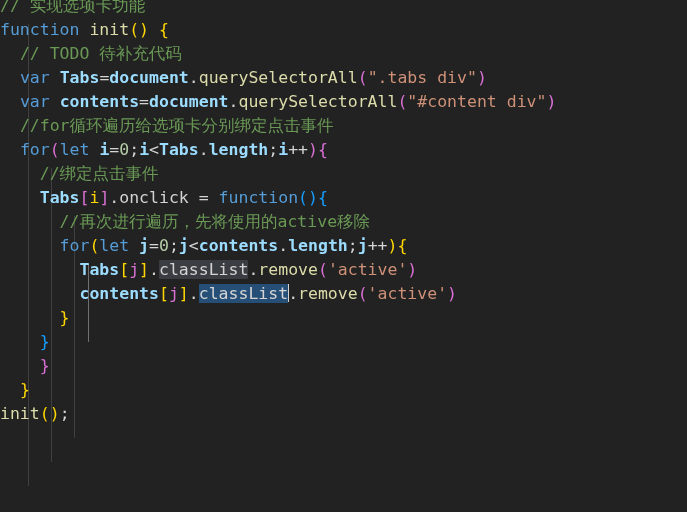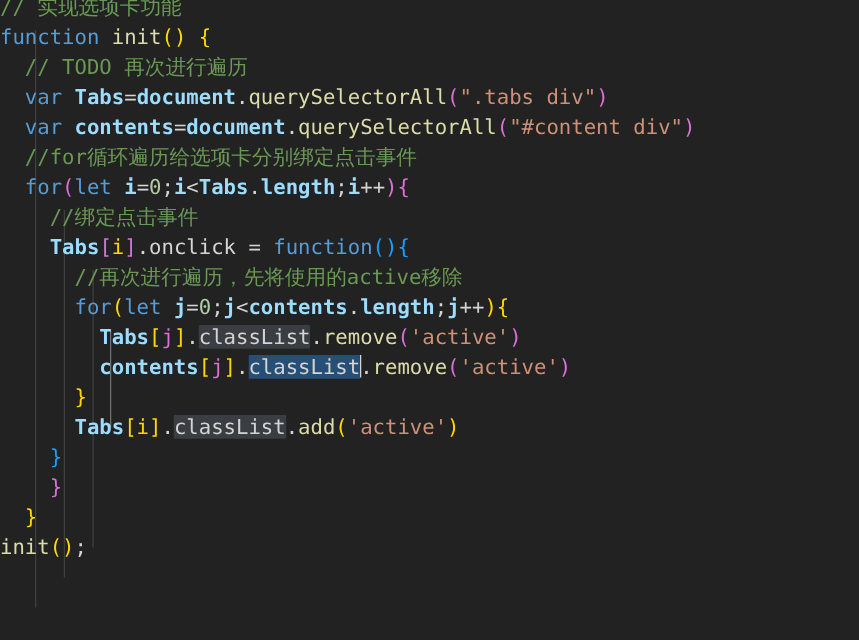--- a/index.html
+++ b/index.html
@@ -97,21 +97,21 @@
   <div class="guide" style="left:51px;  top:168px; height:294px;"></div>
   <div class="guide" style="left:74px;  top:216px; height:222px;"></div>
   <div class="guide active" style="left:88px; top:264px; height:78px;"></div>
 
   <div id="code-lines">
 
     <div class="code-line" style="margin-top:-6px;"><span class="t-com">// 实现选项卡功能</span></div>
 
     <div class="code-line"><span class="t-kw">function</span><span class="t-op"> </span><span class="t-fn">init</span><span class="b1">(</span><span class="b1">)</span><span> </span><span class="b1">{</span></div>
 
-    <div class="code-line">  <span class="t-com">// TODO 再次进行遍历</span></div>
+    <div class="code-line">  <span class="t-com">// TODO 待补充代码</span></div>
 
     <div class="code-line">  <span class="t-kw">var</span> <span class="t-var">Tabs</span><span class="t-op">=</span><span class="t-var">document</span><span class="t-op">.</span><span class="t-fn">querySelectorAll</span><span class="b2">(</span><span class="t-str">".tabs div"</span><span class="b2">)</span></div>
 
     <div class="code-line">  <span class="t-kw">var</span> <span class="t-var">contents</span><span class="t-op">=</span><span class="t-var">document</span><span class="t-op">.</span><span class="t-fn">querySelectorAll</span><span class="b2">(</span><span class="t-str">"#content div"</span><span class="b2">)</span></div>
 
     <div class="code-line">  <span class="t-com">//for循环遍历给选项卡分别绑定点击事件</span></div>
 
     <div class="code-line">  <span class="t-kw">for</span><span class="b2">(</span><span class="t-kw">let</span> <span class="t-var">i</span><span class="t-op">=</span><span class="t-num">0</span><span class="t-op">;</span><span class="t-var">i</span><span class="t-op">&lt;</span><span class="t-var">Tabs</span><span class="t-op">.</span><span class="t-var">length</span><span class="t-op">;</span><span class="t-var">i</span><span class="t-op">++</span><span class="b2">)</span><span class="b2">{</span></div>
 
     <div class="code-line">    <span class="t-com">//绑定点击事件</span></div>
@@ -121,21 +121,20 @@
     <div class="code-line">      <span class="t-com">//再次进行遍历，先将使用的active移除</span></div>
 
     <div class="code-line">      <span class="t-kw">for</span><span class="b1">(</span><span class="t-kw">let</span> <span class="t-var">j</span><span class="t-op">=</span><span class="t-num">0</span><span class="t-op">;</span><span class="t-var">j</span><span class="t-op">&lt;</span><span class="t-var">contents</span><span class="t-op">.</span><span class="t-var">length</span><span class="t-op">;</span><span class="t-var">j</span><span class="t-op">++</span><span class="b1">)</span><span class="b1">{</span></div>
 
     <div class="code-line">        <span class="t-var">Tabs</span><span class="b1">[</span><span class="b2">j</span><span class="b1">]</span><span class="t-op">.</span><span class="hl-occur t-prop">classList</span><span class="t-op">.</span><span class="t-fn">remove</span><span class="b2">(</span><span class="t-str">'active'</span><span class="b2">)</span></div>
 
     <div class="code-line">        <span class="t-var">contents</span><span class="b1">[</span><span class="b2">j</span><span class="b1">]</span><span class="t-op">.</span><span class="hl-sel t-prop">classList</span><span class="caret"></span><span class="t-op">.</span><span class="t-fn">remove</span><span class="b2">(</span><span class="t-str">'active'</span><span class="b2">)</span></div>
 
     <div class="code-line">      <span class="b1">}</span></div>
 
-    <div class="code-line">      <span class="t-var">Tabs</span><span class="b1">[</span><span class="b1">i</span><span class="b1">]</span><span class="t-op">.</span><span class="hl-occur t-prop">classList</span><span class="t-op">.</span><span class="t-fn">add</span><span class="b1">(</span><span class="t-str">'active'</span><span class="b1">)</span></div>
 
 
     <div class="code-line">    <span class="b3">}</span></div>
 
     <div class="code-line">    <span class="b2">}</span></div>
 
     <div class="code-line">  <span class="b1">}</span></div>
 
     <div class="code-line"><span class="t-fn">init</span><span class="b1">(</span><span class="b1">)</span><span class="t-op">;</span></div>
 

